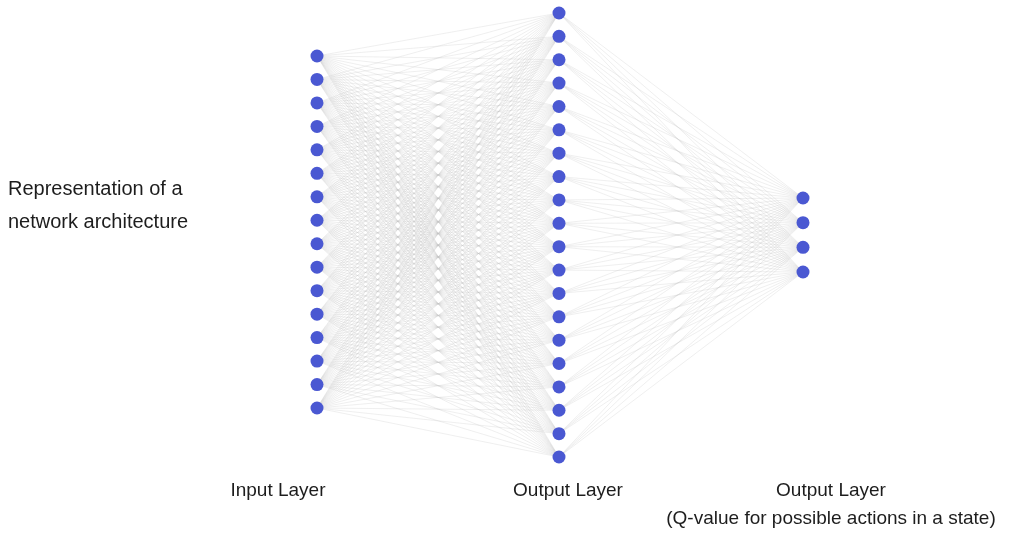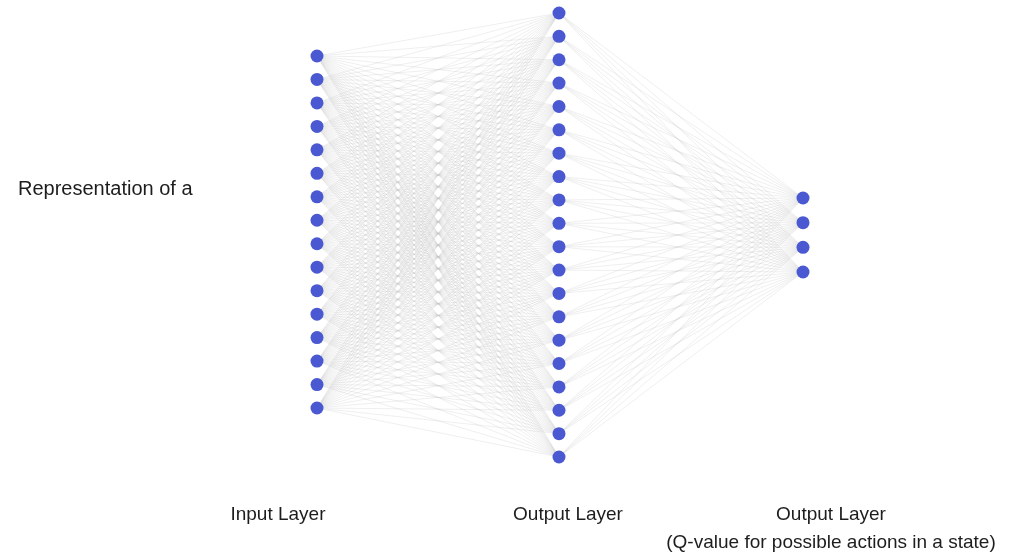--- a/index.html
+++ b/index.html
@@ -21,25 +21,24 @@
     top: 0;
   }
   .annotation {
     position: absolute;
     left: 8px;
     top: 172px;
     font-size: 20px;
     line-height: 33px;
     color: #1d1d1d;
     white-space: nowrap;
-    margin-left: 10px;
   }
   .layer-label {
     position: absolute;
-    top: 500px;
+    top: 476px;
     text-align: center;
     font-size: 19px;
     line-height: 28px;
     color: #1d1d1d;
   }
   .label-input  { left: 48px;  width: 460px; }
   .label-hidden { left: 468px; width: 200px; }
   .label-output { left: 621px; width: 420px; }
 </style>
 </head>
@@ -487,20 +486,21 @@
       <circle cx="559" cy="457" r="6.5"></circle>
       <circle cx="803" cy="198" r="6.5"></circle>
       <circle cx="803" cy="222.66666666666666" r="6.5"></circle>
       <circle cx="803" cy="247.33333333333331" r="6.5"></circle>
       <circle cx="803" cy="272" r="6.5"></circle>
     </g>
   </svg>
 
 <div class="annotation">
   <div>Representation of a</div>
+  <div>network architecture</div>
 </div>
 
 <div class="layer-label label-input">
   <div>Input Layer</div>
 </div>
 
 <div class="layer-label label-hidden">
   <div>Output Layer</div>
 </div>
 

